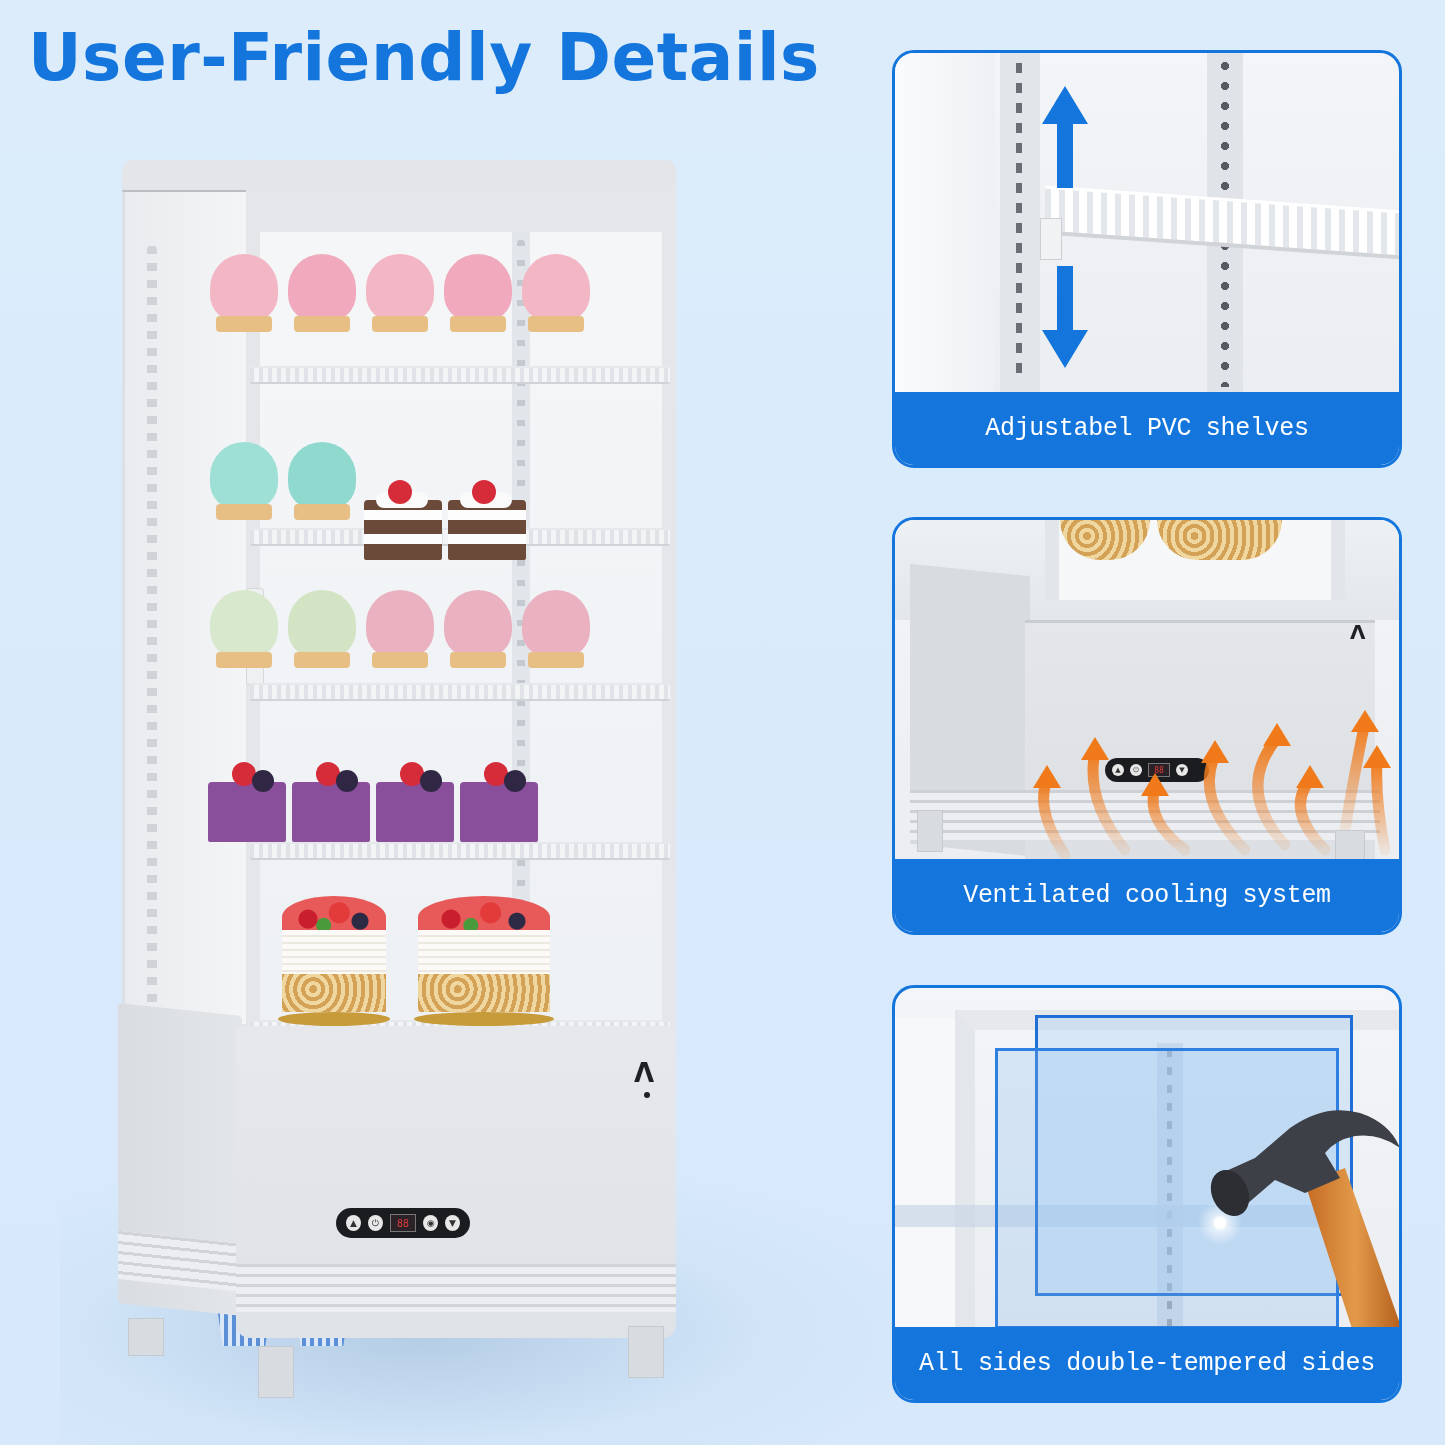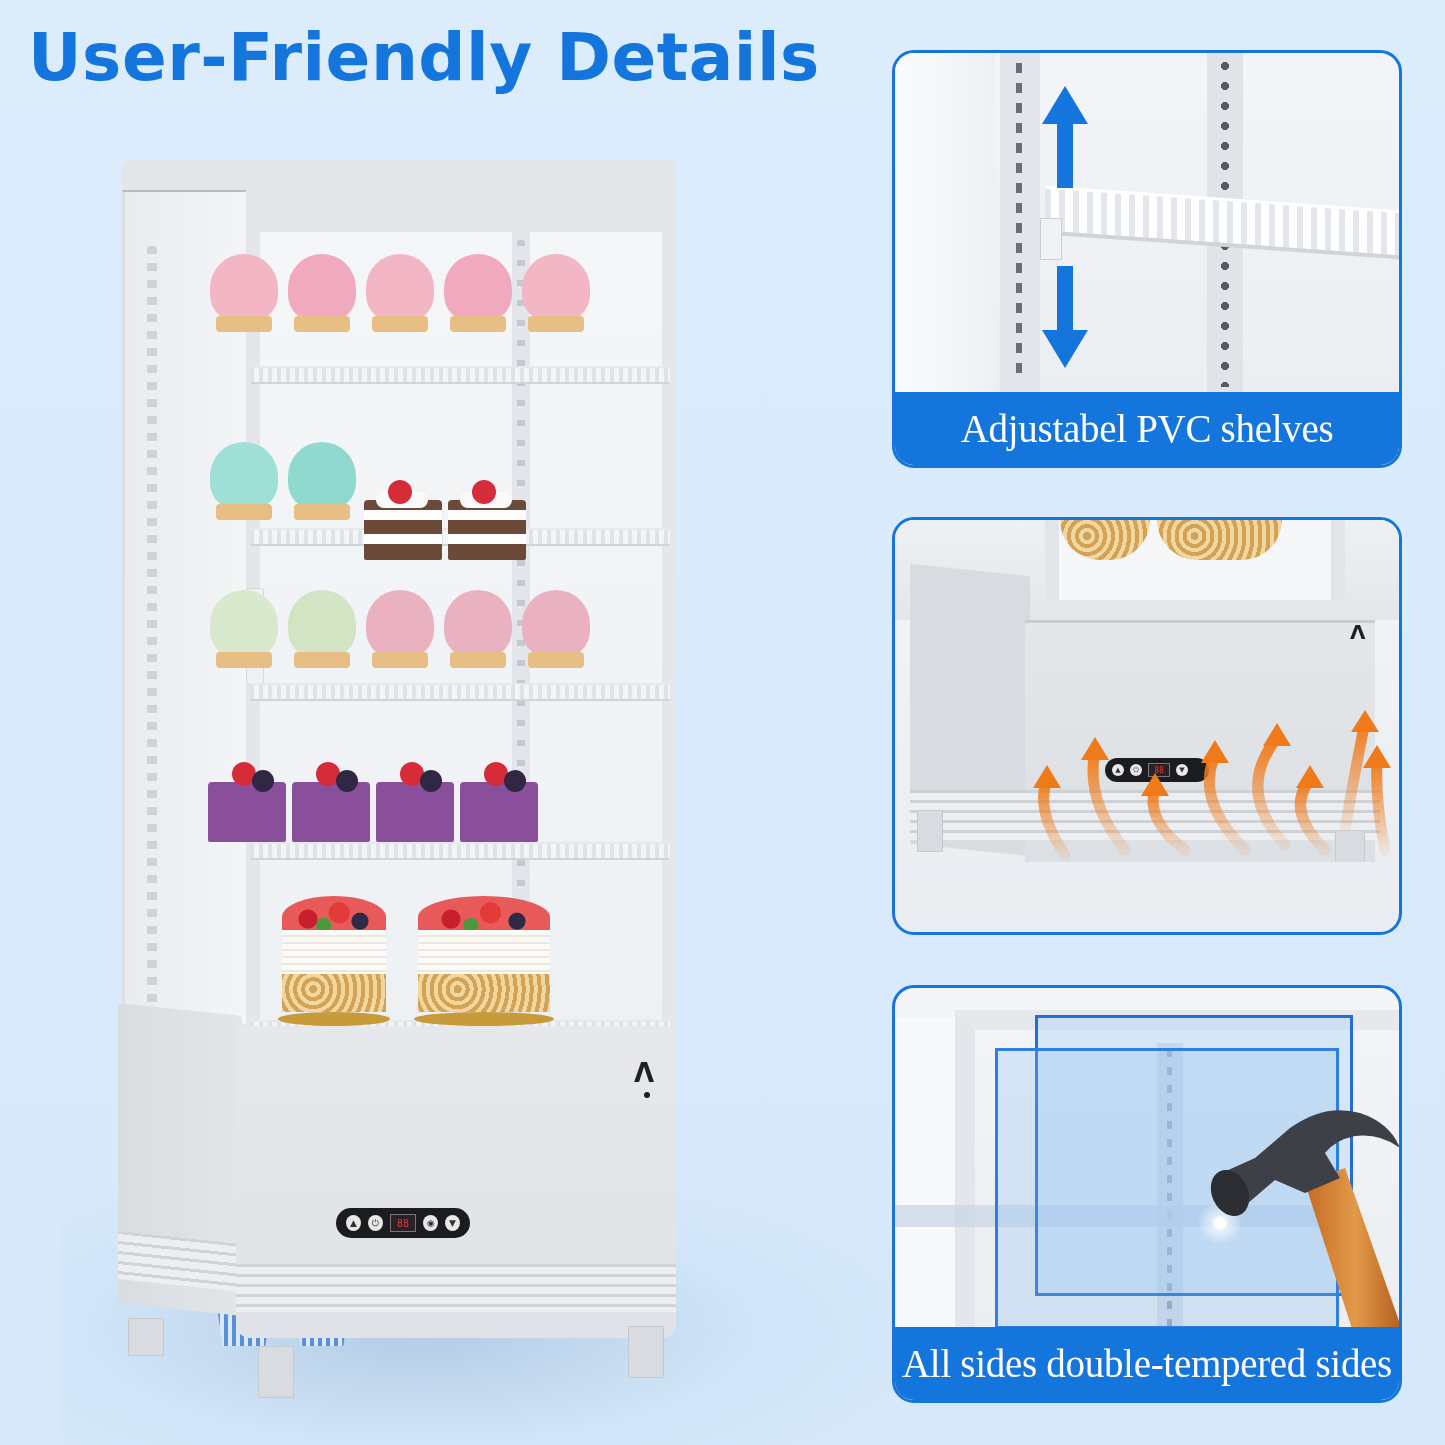--- a/index.html
+++ b/index.html
@@ -49,21 +49,21 @@
   .logo{position:absolute;left:516px;top:42px;font-size:26px;color:#1f2024;font-weight:bold;}
   .logo-dot{position:absolute;left:526px;top:76px;width:6px;height:6px;background:#1f2024;border-radius:50%;}
   .panel{position:absolute;left:218px;top:192px;width:134px;height:30px;background:#1b1c1f;border-radius:15px;display:flex;align-items:center;gap:7px;padding:0 10px;box-sizing:border-box;}
   .pbtn{width:16px;height:16px;border-radius:50%;background:#e8e8e8;color:#333;font-size:9px;display:flex;align-items:center;justify-content:center;}
   .pdisp{width:26px;height:16px;background:#2a2226;border:1px solid #777;color:#e03a3a;font-size:10px;font-family:"DejaVu Sans Mono",monospace;display:flex;align-items:center;justify-content:center;}
   .foot{position:absolute;width:34px;height:50px;background:#d8dbdf;border:1px solid #c6c9ce;}
   
   .card{position:absolute;left:892px;width:510px;height:418px;border:3px solid #1476dc;border-radius:22px;box-sizing:border-box;overflow:hidden;background:linear-gradient(180deg,#f3f5f8,#e9ecf0);}
   .card-img{position:absolute;left:0;top:0;width:100%;height:342px;overflow:hidden;}
   .card-label{position:absolute;left:0;bottom:0;width:100%;height:73px;background:#1476dc;color:#fff;
-    display:flex;align-items:center;justify-content:center;font-size:39px;font-family:Liberation Serif, serif;white-space:nowrap;letter-spacing:-0.3px;}
+    display:flex;align-items:center;justify-content:center;font-size:25px;font-family:Liberation Mono, monospace;white-space:nowrap;letter-spacing:-0.3px;}
   
   .c1-post{position:absolute;left:105px;top:0;width:40px;height:342px;background:#e2e5e9;}
   .c1-post::after{content:"";position:absolute;left:16px;top:10px;width:6px;height:320px;background:repeating-linear-gradient(180deg,#6a6d73 0 10px,transparent 10px 20px);}
   .c1-post2{position:absolute;left:312px;top:0;width:36px;height:342px;background:#e0e3e7;}
   .c1-post2::after{content:"";position:absolute;left:13px;top:8px;width:10px;height:326px;background:repeating-radial-gradient(circle at 5px 5px,#555a63 0 4px,transparent 4px 20px);background-size:10px 20px;}
   .c1-shelf{position:absolute;left:150px;top:145px;width:360px;height:42px;background:repeating-linear-gradient(90deg,#e3e6ea 0 6px,#ffffff 6px 14px);border-top:3px solid #fff;border-bottom:4px solid #d0d4d9;transform:skewY(4deg);}
   .c1-shelf2{position:absolute;left:145px;top:165px;width:20px;height:40px;background:#f0f2f4;border:1px solid #cbd0d5;}
   .arrow-up{position:absolute;left:147px;top:33px;width:46px;height:102px;}
   .arrow-down{position:absolute;left:147px;top:213px;width:46px;height:102px;}
   
@@ -307,20 +307,21 @@
         <polygon points="190,30 204,53 176,53"></polygon>
         <polygon points="252,13 266,36 238,36"></polygon>
         <polygon points="285,55 299,78 271,78"></polygon>
         <polygon points="340,0 354,22 326,22"></polygon>
         <polygon points="352,35 366,58 338,58"></polygon>
       </g>
     </svg>
     <div class="foot" style="left:22px;top:290px;width:24px;height:40px;"></div>
     <div class="foot" style="left:440px;top:310px;width:28px;height:40px;"></div>
   </div>
+  <div class="card-label">Ventilated cooling system</div>
 </div>
 
 <div class="card" style="top:985px;">
   <div class="card-img">
     <div class="c3-leftglass"></div>
     <div class="c3-frame"></div>
     <div class="c3-post"></div>
     <div class="c3-shelf"></div>
     <div class="glass-a"></div>
     <div class="glass-b"></div>

